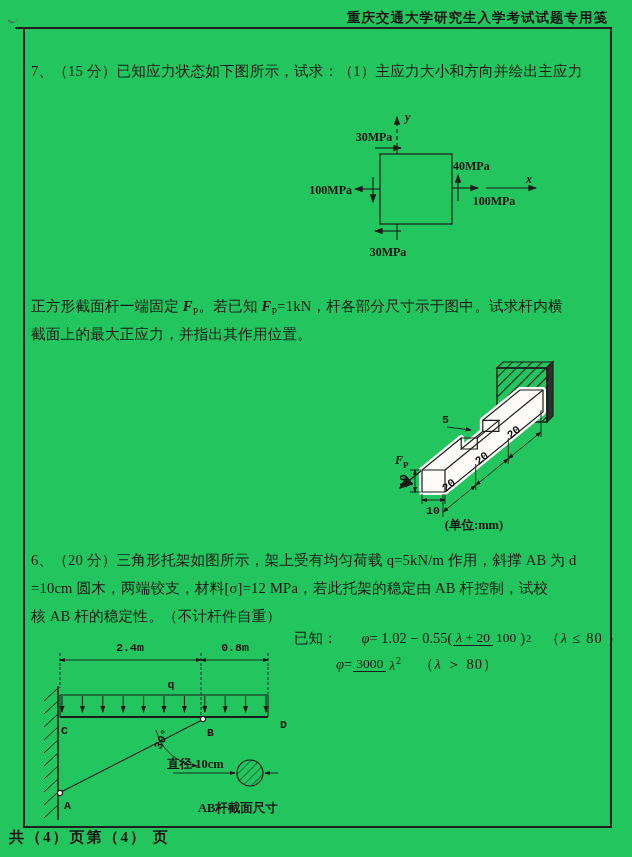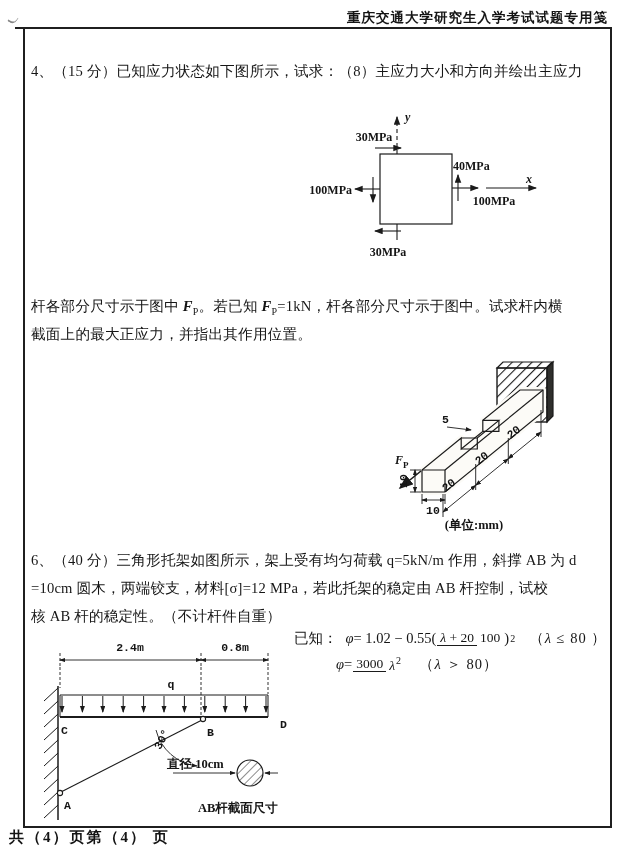--- a/index.html
+++ b/index.html
@@ -1,18 +1,18 @@
 <!DOCTYPE html>
 <html><head>
 <meta charset="utf-8">
 <style>
   html,body{margin:0;padding:0;background:#e8e8e6;}
   .page{
     position:relative;width:632px;height:857px;margin:0 auto;
-    background:#ffffff;overflow:hidden;color:#1c1c1c;
+    background:#22c55e;overflow:hidden;color:#1c1c1c;
     font-family:"Liberation Serif","DejaVu Serif",serif;
   }
   .header{
     position:absolute;top:9px;right:24px;font-size:13.5px;font-weight:bold;
     letter-spacing:1px;color:#141414;
   }
   .sheet{
     position:absolute;left:23px;top:27px;width:585px;height:797px;
     border:2px solid #1f1f1f;background:transparent;
   }
@@ -31,21 +31,21 @@
   .d5{left:385px;top:360px;}
   .d6{left:25px;top:638px;}
   .svgtext{font-family:"Liberation Serif","DejaVu Serif",serif;font-weight:bold;font-size:12px;fill:#151515;}
   .svgdim{font-family:"Liberation Mono","DejaVu Sans Mono",monospace;font-weight:bold;font-size:11.5px;fill:#151515;}
   .svgcjk{font-family:"Liberation Serif","DejaVu Serif",serif;font-weight:bold;font-size:12.5px;fill:#151515;}
   .given{
     position:absolute;left:294px;top:629px;width:316px;font-size:14.5px;color:#141414;
   }
   .frow{display:flex;align-items:center;white-space:nowrap;}
   .frow2{margin-top:7px;padding-left:42px;}
-  .glabel{margin-right:8px;text-align:right;}
+  .glabel{margin-right:24px;text-align:right;}
   .mit{font-style:italic;}
   .frac{display:inline-flex;flex-direction:row;align-items:center;line-height:1.08;margin:0 1px;font-size:13.5px;}
   .frac .num{border-bottom:1.3px solid #1b1b1b;padding:0 3px;}
   .frac .den{padding:0 3px;}
   sup.p2{font-size:10px;margin-left:1px;}
   .cond{margin-left:14px;letter-spacing:1px;}
   .cond2{}
   .footer{
     position:absolute;top:828px;left:9px;width:100%;text-align:left;
     font-size:15px;font-weight:bold;letter-spacing:2px;color:#141414;
@@ -55,21 +55,21 @@
 <body>
 
 <div class="page">
 
   <div class="header">重庆交通大学研究生入学考试试题专用笺</div>
   <div class="border-overshoot"></div>
   <div class="artifact"></div>
   <div class="sheet"></div>
 
   <div class="bodytext p4text">
-    <div class="tline">4、（15 分）已知应力状态如下图所示，试求：（8）主应力大小和方向并绘出主应力</div>
+    <div class="tline">7、（15 分）已知应力状态如下图所示，试求：（1）主应力大小和方向并绘出主应力</div>
   </div>
 
   <svg class="d4" width="310" height="177">
     <defs>
       <marker id="a4" markerWidth="8" markerHeight="8" refX="7" refY="3" orient="auto-start-reverse">
         <path d="M0,0L8,3L0,6Z" fill="#1b1b1b"></path>
       </marker>
     </defs>
     <g stroke="#1b1b1b" fill="none" stroke-width="1.2">
       <rect x="90" y="51" width="72" height="70"></rect>
@@ -88,21 +88,21 @@
     <text class="svgtext" x="115" y="18" font-style="italic">y</text>
     <text class="svgtext" x="236" y="80" font-style="italic">x</text>
     <text class="svgtext" x="84" y="38" text-anchor="middle">30MPa</text>
     <text class="svgtext" x="98" y="153" text-anchor="middle">30MPa</text>
     <text class="svgtext" x="62" y="91" text-anchor="end">100MPa</text>
     <text class="svgtext" x="204" y="102" text-anchor="middle">100MPa</text>
     <text class="svgtext" x="163" y="67">40MPa</text>
   </svg>
 
   <div class="bodytext p5text">
-    <div class="tline"><span>杆各部分尺寸示于图中 </span><span class="fsym">F</span><sub class="fp">P</sub><span>。若已知 </span><span class="fsym">F</span><sub class="fp">P</sub><span>=1kN，杆各部分尺寸示于图中。试求杆内横</span></div>
+    <div class="tline"><span>正方形截面杆一端固定 </span><span class="fsym">F</span><sub class="fp">P</sub><span>。若已知 </span><span class="fsym">F</span><sub class="fp">P</sub><span>=1kN，杆各部分尺寸示于图中。试求杆内横</span></div>
     <div class="tline">截面上的最大正应力，并指出其作用位置。</div>
   </div>
 
   <svg class="d5" width="232" height="180">
     <defs>
       <marker id="a5" markerWidth="7" markerHeight="7" refX="6" refY="2.5" orient="auto-start-reverse">
         <path d="M0,0L7,2.5L0,5Z" fill="#1b1b1b"></path>
       </marker>
       <marker id="a5f" markerWidth="9" markerHeight="9" refX="8" refY="3.5" orient="auto-start-reverse">
         <path d="M0,0L9,3.5L0,7Z" fill="#1b1b1b"></path>
@@ -151,21 +151,21 @@
     <text x="57" y="63" class="svgdim">5</text>
     <text class="svgdim" transform="translate(66,128) rotate(-39)" text-anchor="middle">20</text>
     <text class="svgdim" transform="translate(99,101) rotate(-39)" text-anchor="middle">20</text>
     <text class="svgdim" transform="translate(131,75) rotate(-39)" text-anchor="middle">20</text>
     <text class="svgdim" transform="translate(22,121) rotate(-90)" text-anchor="middle">10</text>
     <text class="svgdim" x="48" y="154" text-anchor="middle">10</text>
     <text class="svgcjk" x="89" y="169" text-anchor="middle">(单位:mm)</text>
   </svg>
 
   <div class="bodytext p6text">
-    <div class="tline">6、（40 分）三角形托架如图所示，架上受有均匀荷载 q=5kN/m 作用，斜撑 AB 为 d</div>
+    <div class="tline">6、（20 分）三角形托架如图所示，架上受有均匀荷载 q=5kN/m 作用，斜撑 AB 为 d</div>
     <div class="tline">=10cm 圆木，两端铰支，材料[σ]=12 MPa，若此托架的稳定由 AB 杆控制，试校</div>
     <div class="tline">核 AB 杆的稳定性。（不计杆件自重）</div>
   </div>
 
   <svg class="d6" width="295" height="192">
     <defs>
       <marker id="a6" markerWidth="7" markerHeight="7" refX="6" refY="2.5" orient="auto-start-reverse">
         <path d="M0,0L7,2.5L0,5Z" fill="#1b1b1b"></path>
       </marker>
       <pattern id="hc" width="6" height="6" patternUnits="userSpaceOnUse" patternTransform="rotate(45)">

